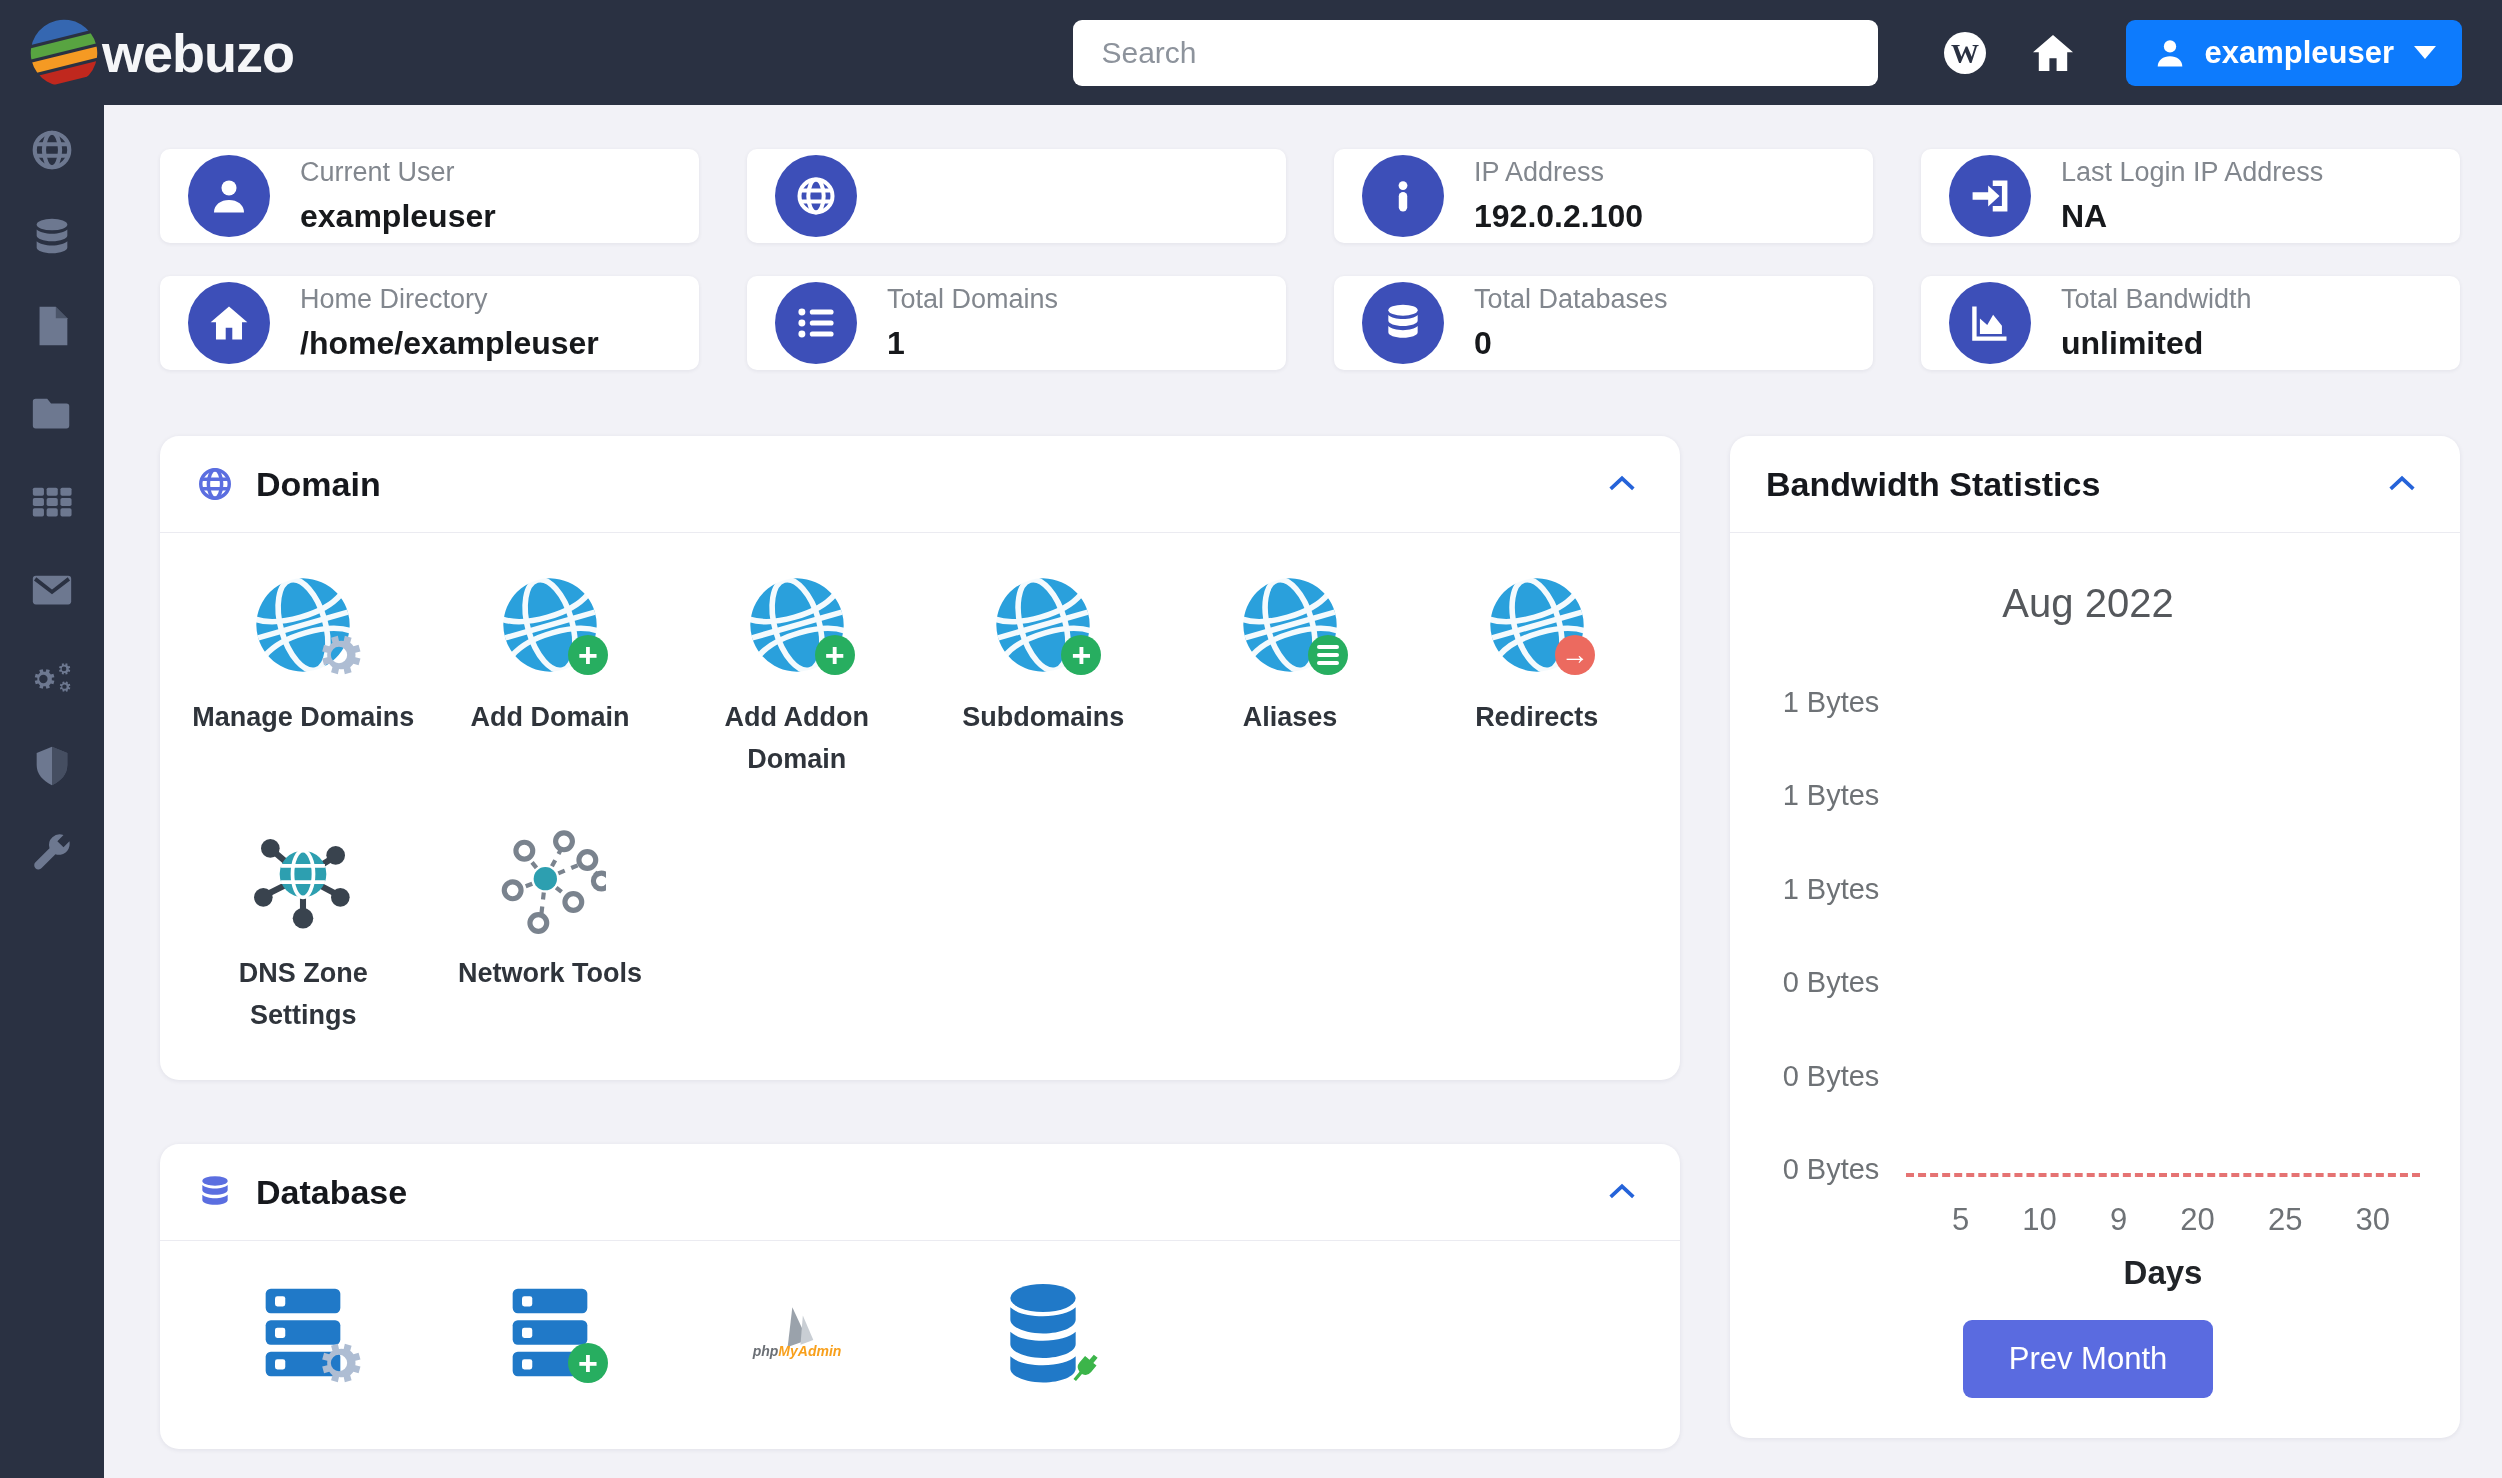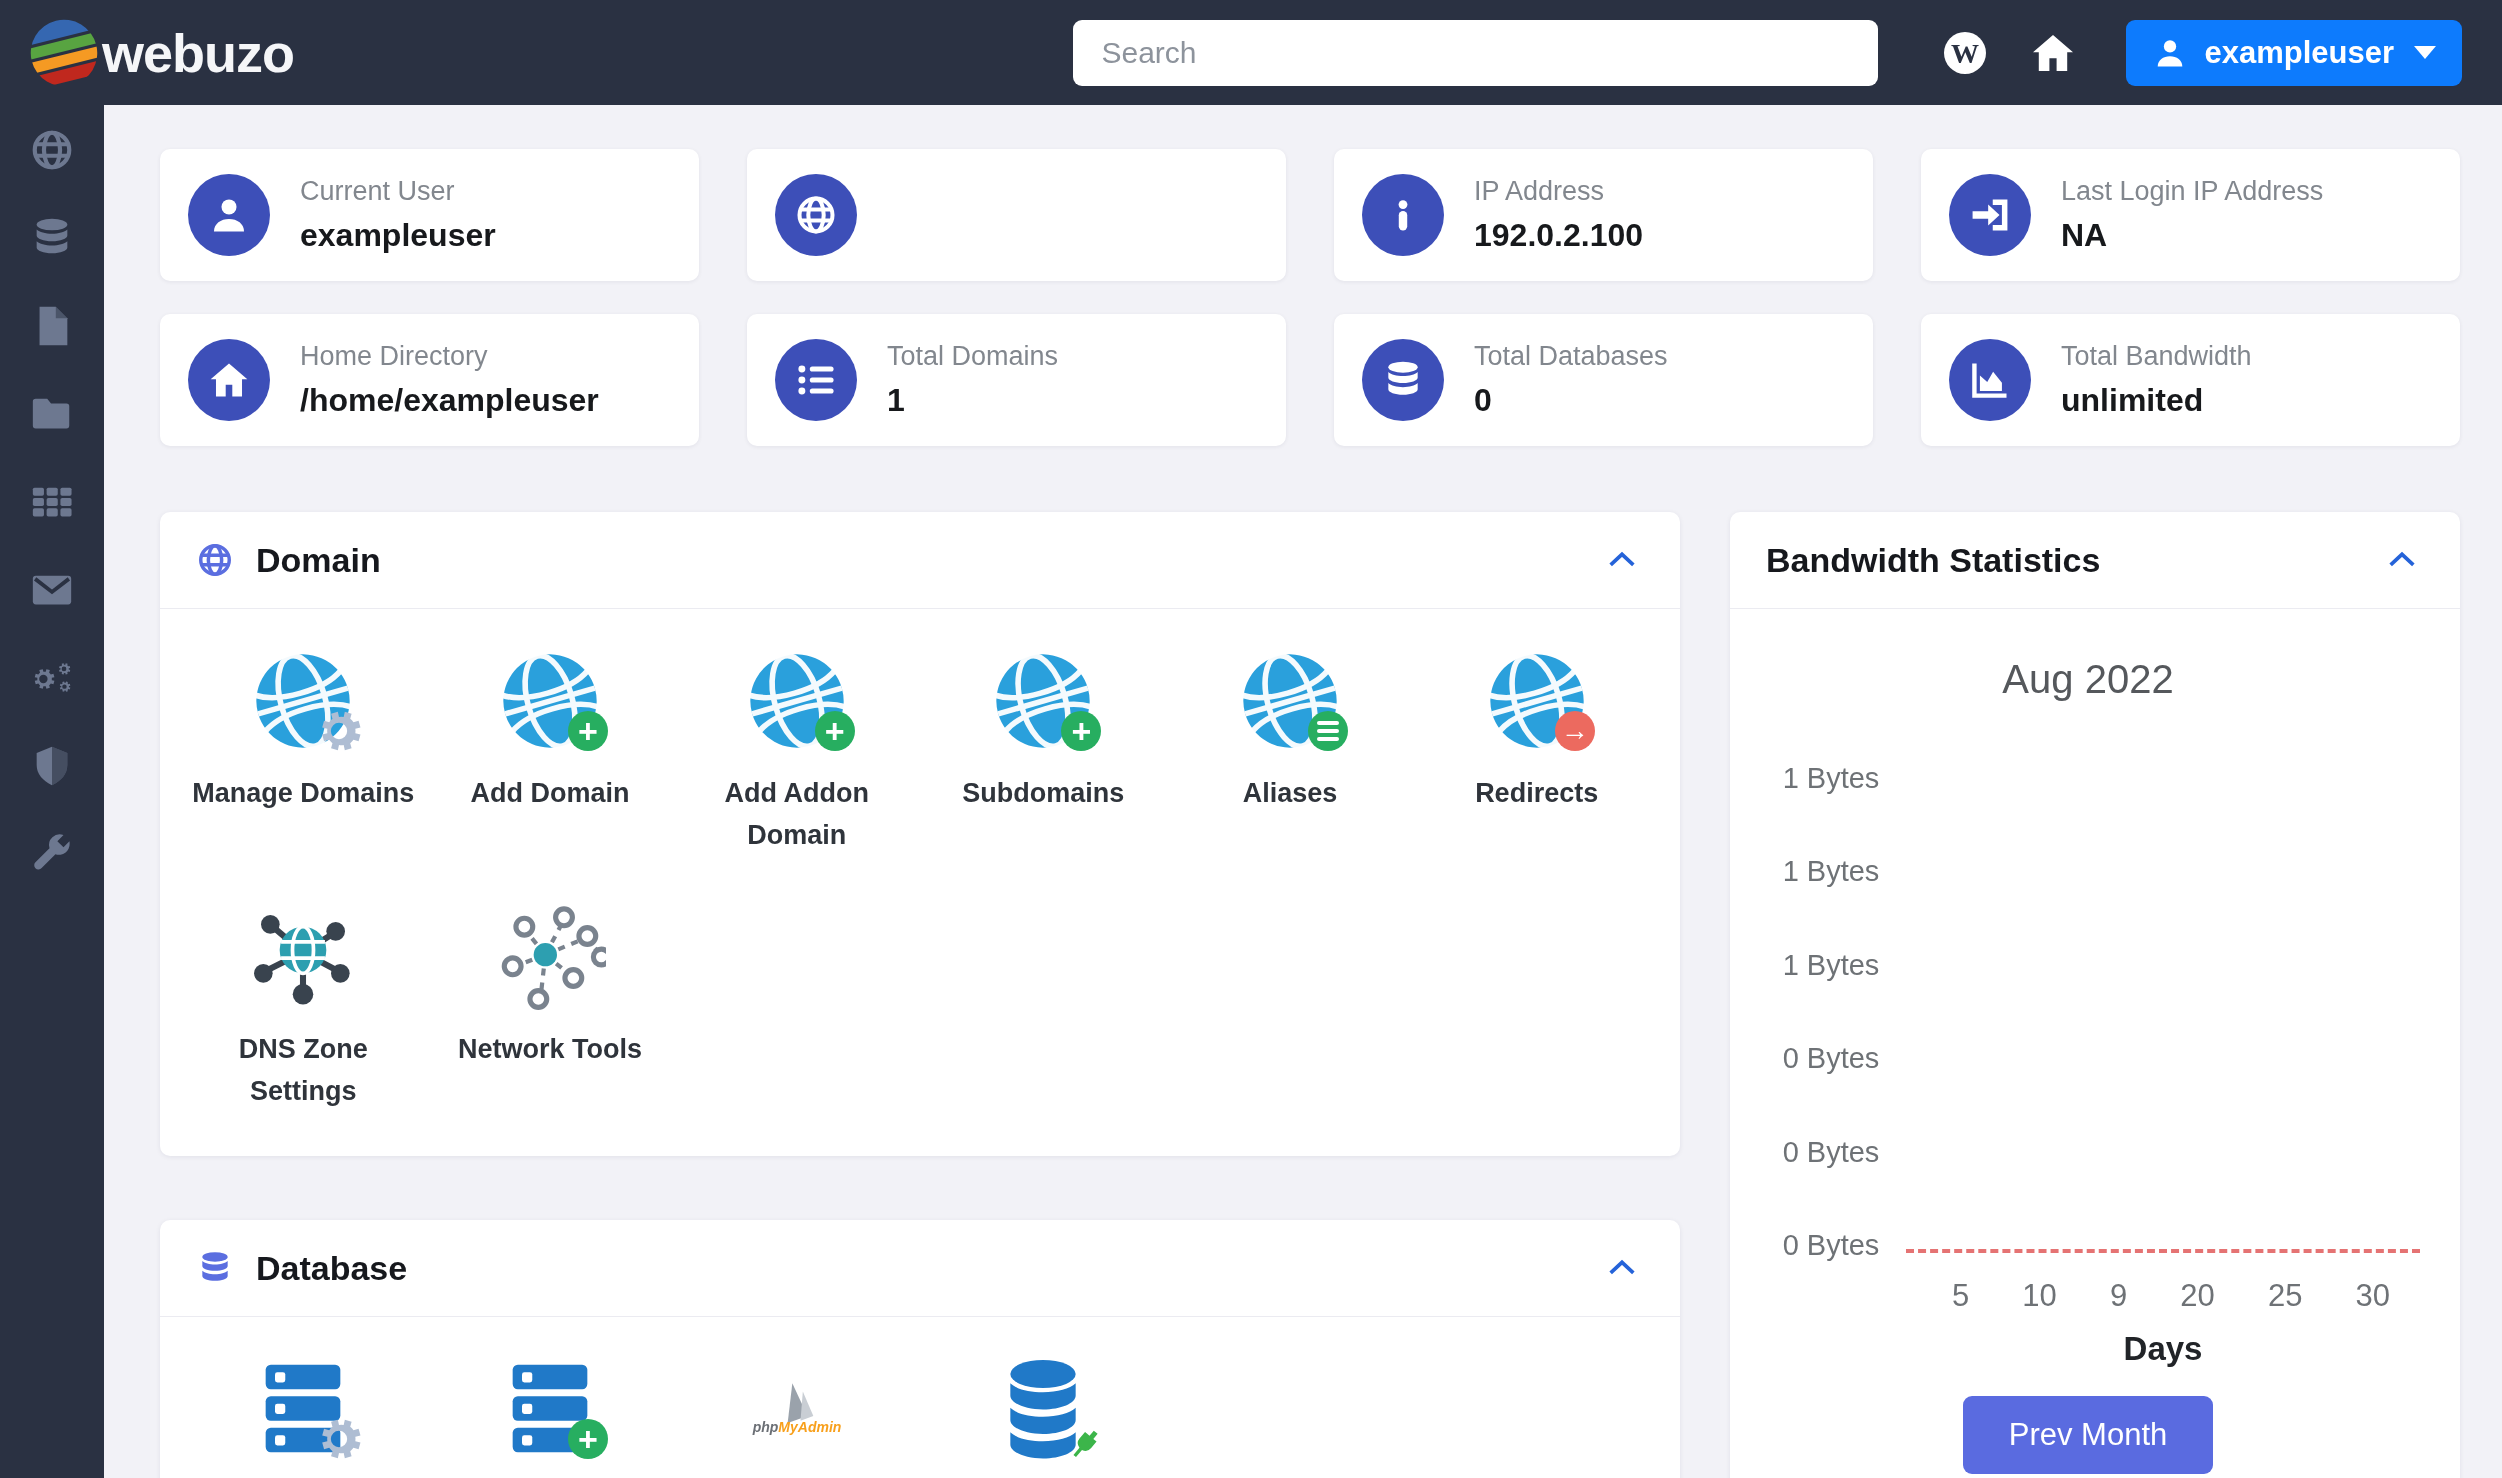--- a/index.html
+++ b/index.html
@@ -33,34 +33,34 @@
   .sidebar { width:104px; background:#2a3142; display:flex; flex-direction:column;
             align-items:center; padding-top:22px; gap:42px; flex:0 0 104px; }
   .side-item { width:46px; height:46px; color:#6d7890; cursor:pointer;
             display:flex; align-items:center; justify-content:center; }
   .side-item svg { width:46px; height:46px; }
 
   .main { flex:1; padding:44px 42px 0 56px; overflow:hidden; }
 
   
   .cards { display:grid; grid-template-columns:repeat(4,1fr); column-gap:48px; row-gap:33px; }
-  .card { background:#fff; border-radius:10px; height:132px; display:flex;
+  .card { background:#fff; border-radius:10px; height:94px; display:flex;
           align-items:center; padding:8px 28px; gap:30px;
           box-shadow:0 1px 4px rgba(25,30,60,.07); }
   .card-circle { width:82px; height:82px; border-radius:50%; background:#3d4fb8;
           display:flex; align-items:center; justify-content:center; flex:0 0 82px; color:#fff; }
   .card-circle svg { width:44px; height:44px; }
   .card-label { font-size:27px; color:#82878e; margin-bottom:10px; }
   .card-value { font-size:32px; color:#17191c; font-weight:700; }
 
   
   .panels { display:flex; gap:50px; margin-top:66px; align-items:flex-start; }
   .left-col { width:1520px; flex:0 0 1520px; }
   .right-col { flex:1; }
-  .panel { background:#fff; border-radius:10px; box-shadow:0 1px 5px rgba(25,30,60,.08); }
+  .panel { background:#fff; border-radius:19px; box-shadow:0 1px 5px rgba(25,30,60,.08); }
   .panel + .panel { margin-top:64px; }
   .panel-head { display:flex; align-items:center; padding:26px 36px; }
   .panel-head .phicon { width:38px; height:38px; color:#5b6ee0; margin-right:22px; }
   .panel-head .phicon svg { width:38px; height:38px; }
   .panel-title { font-size:34px; font-weight:700; color:#16181d; flex:1; }
   .collapse-btn { width:44px; height:44px; border:none; background:transparent; cursor:pointer;
           color:#2563d9; display:flex; align-items:center; justify-content:center; }
   .collapse-btn svg { width:34px; height:34px; }
   .panel-divider { height:1px; background:#ebebf1; }
 

